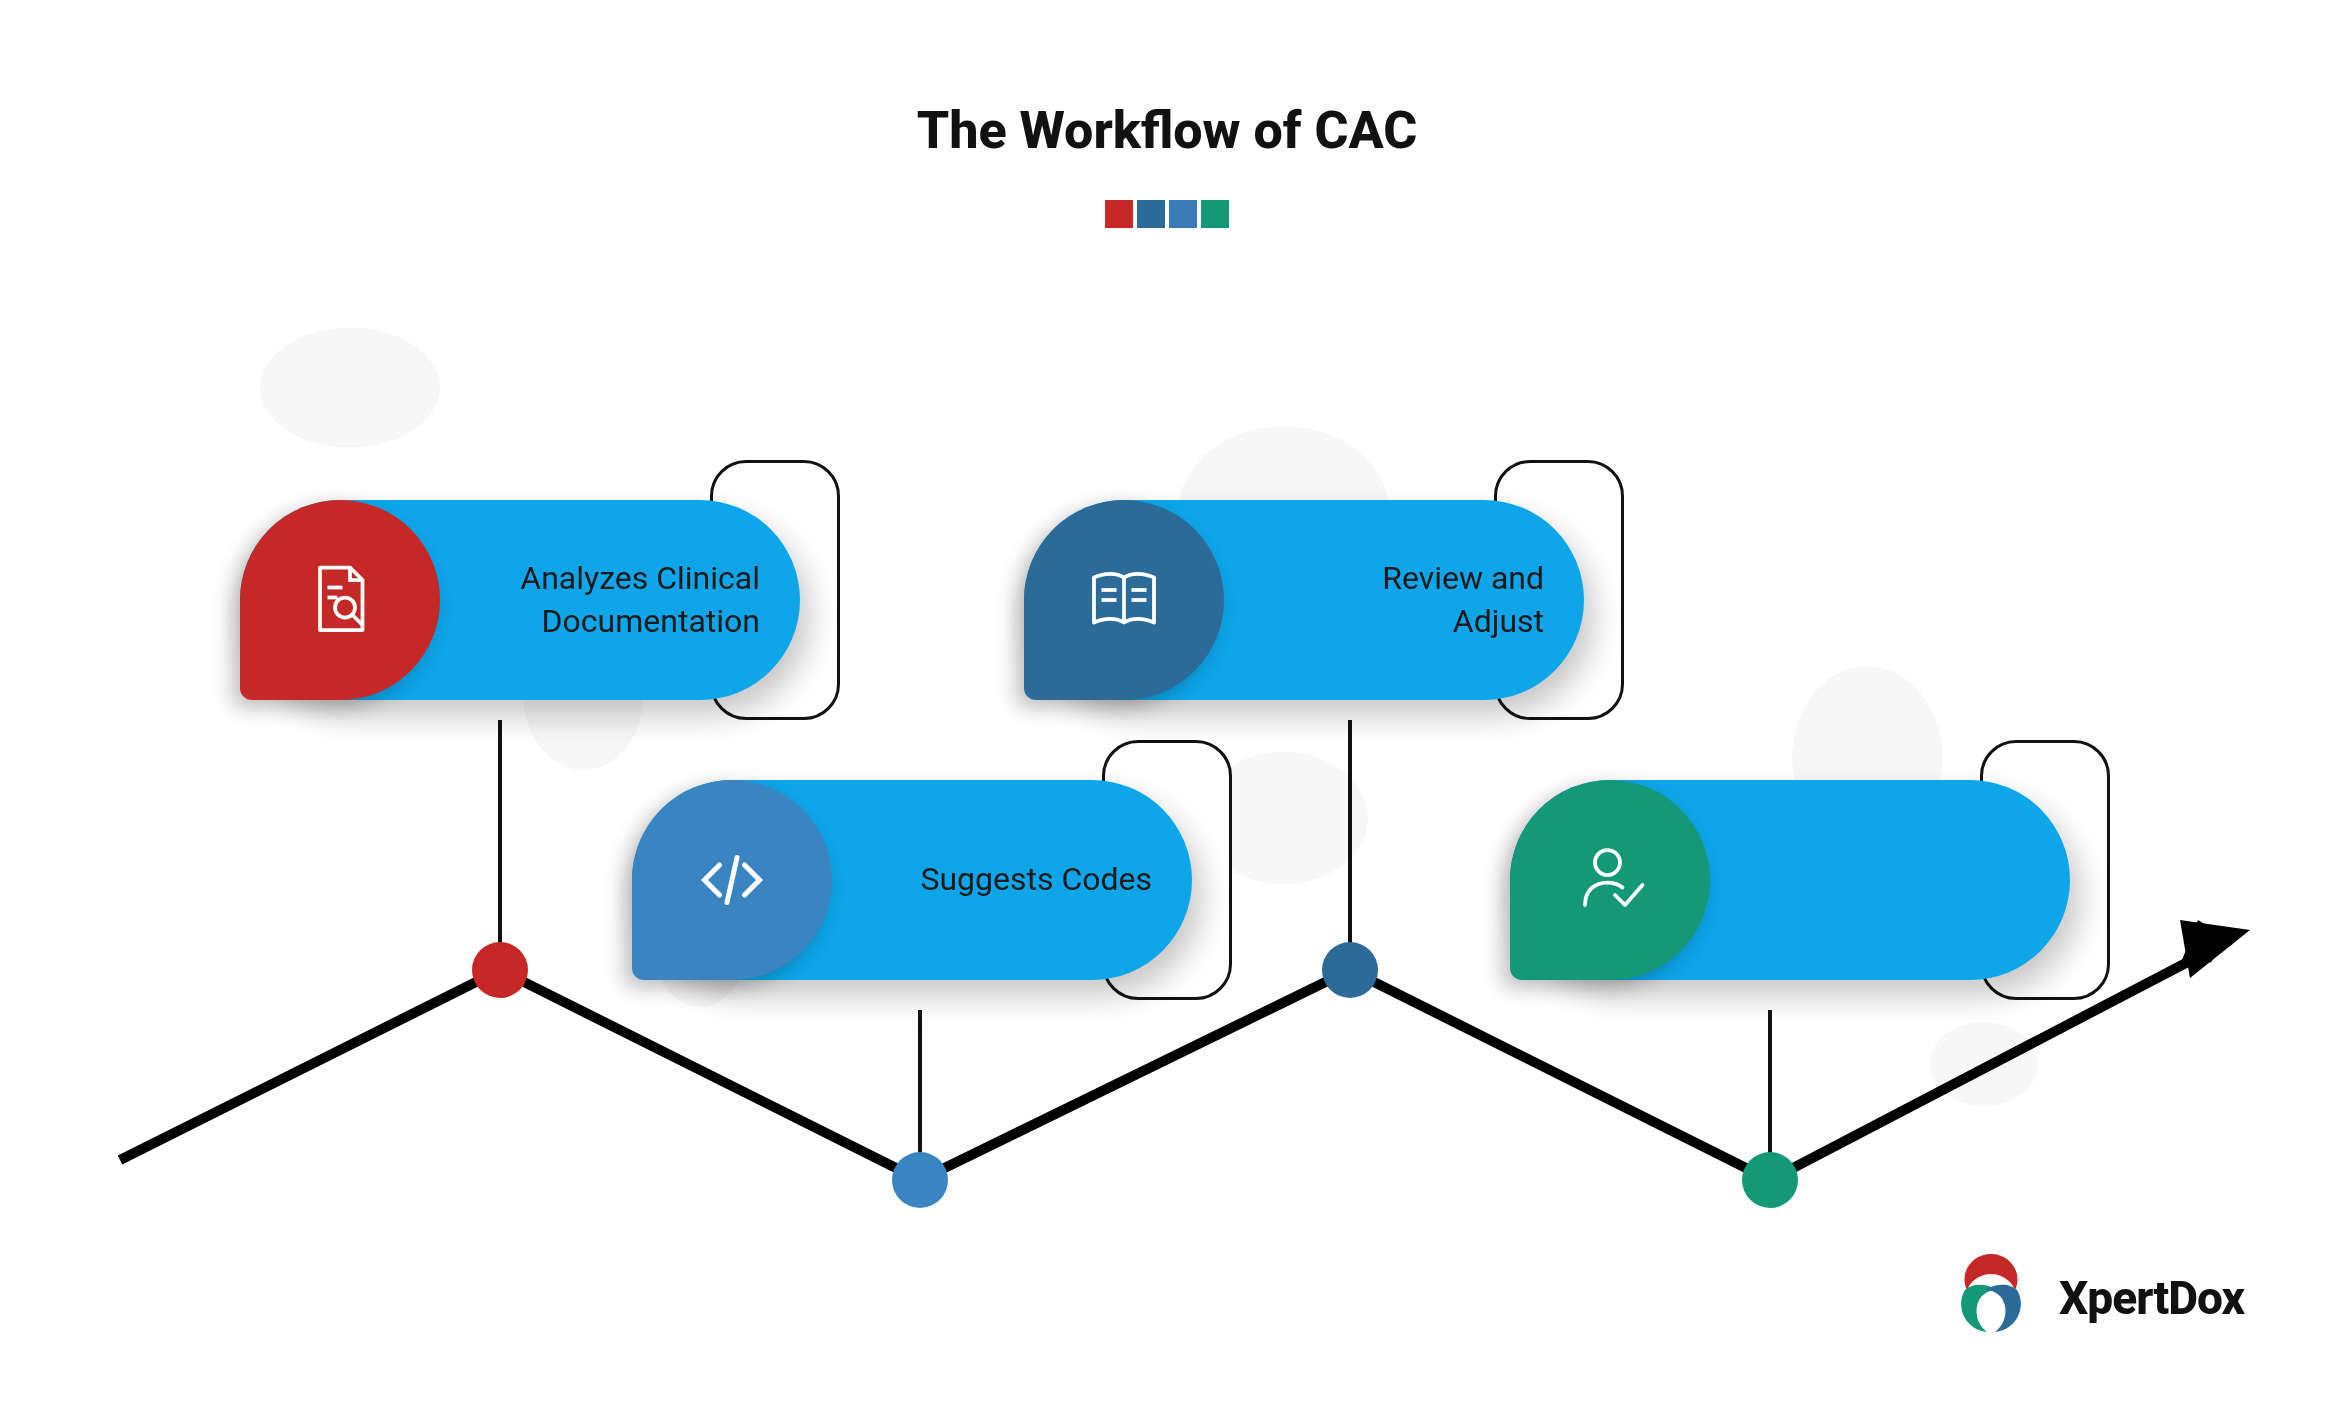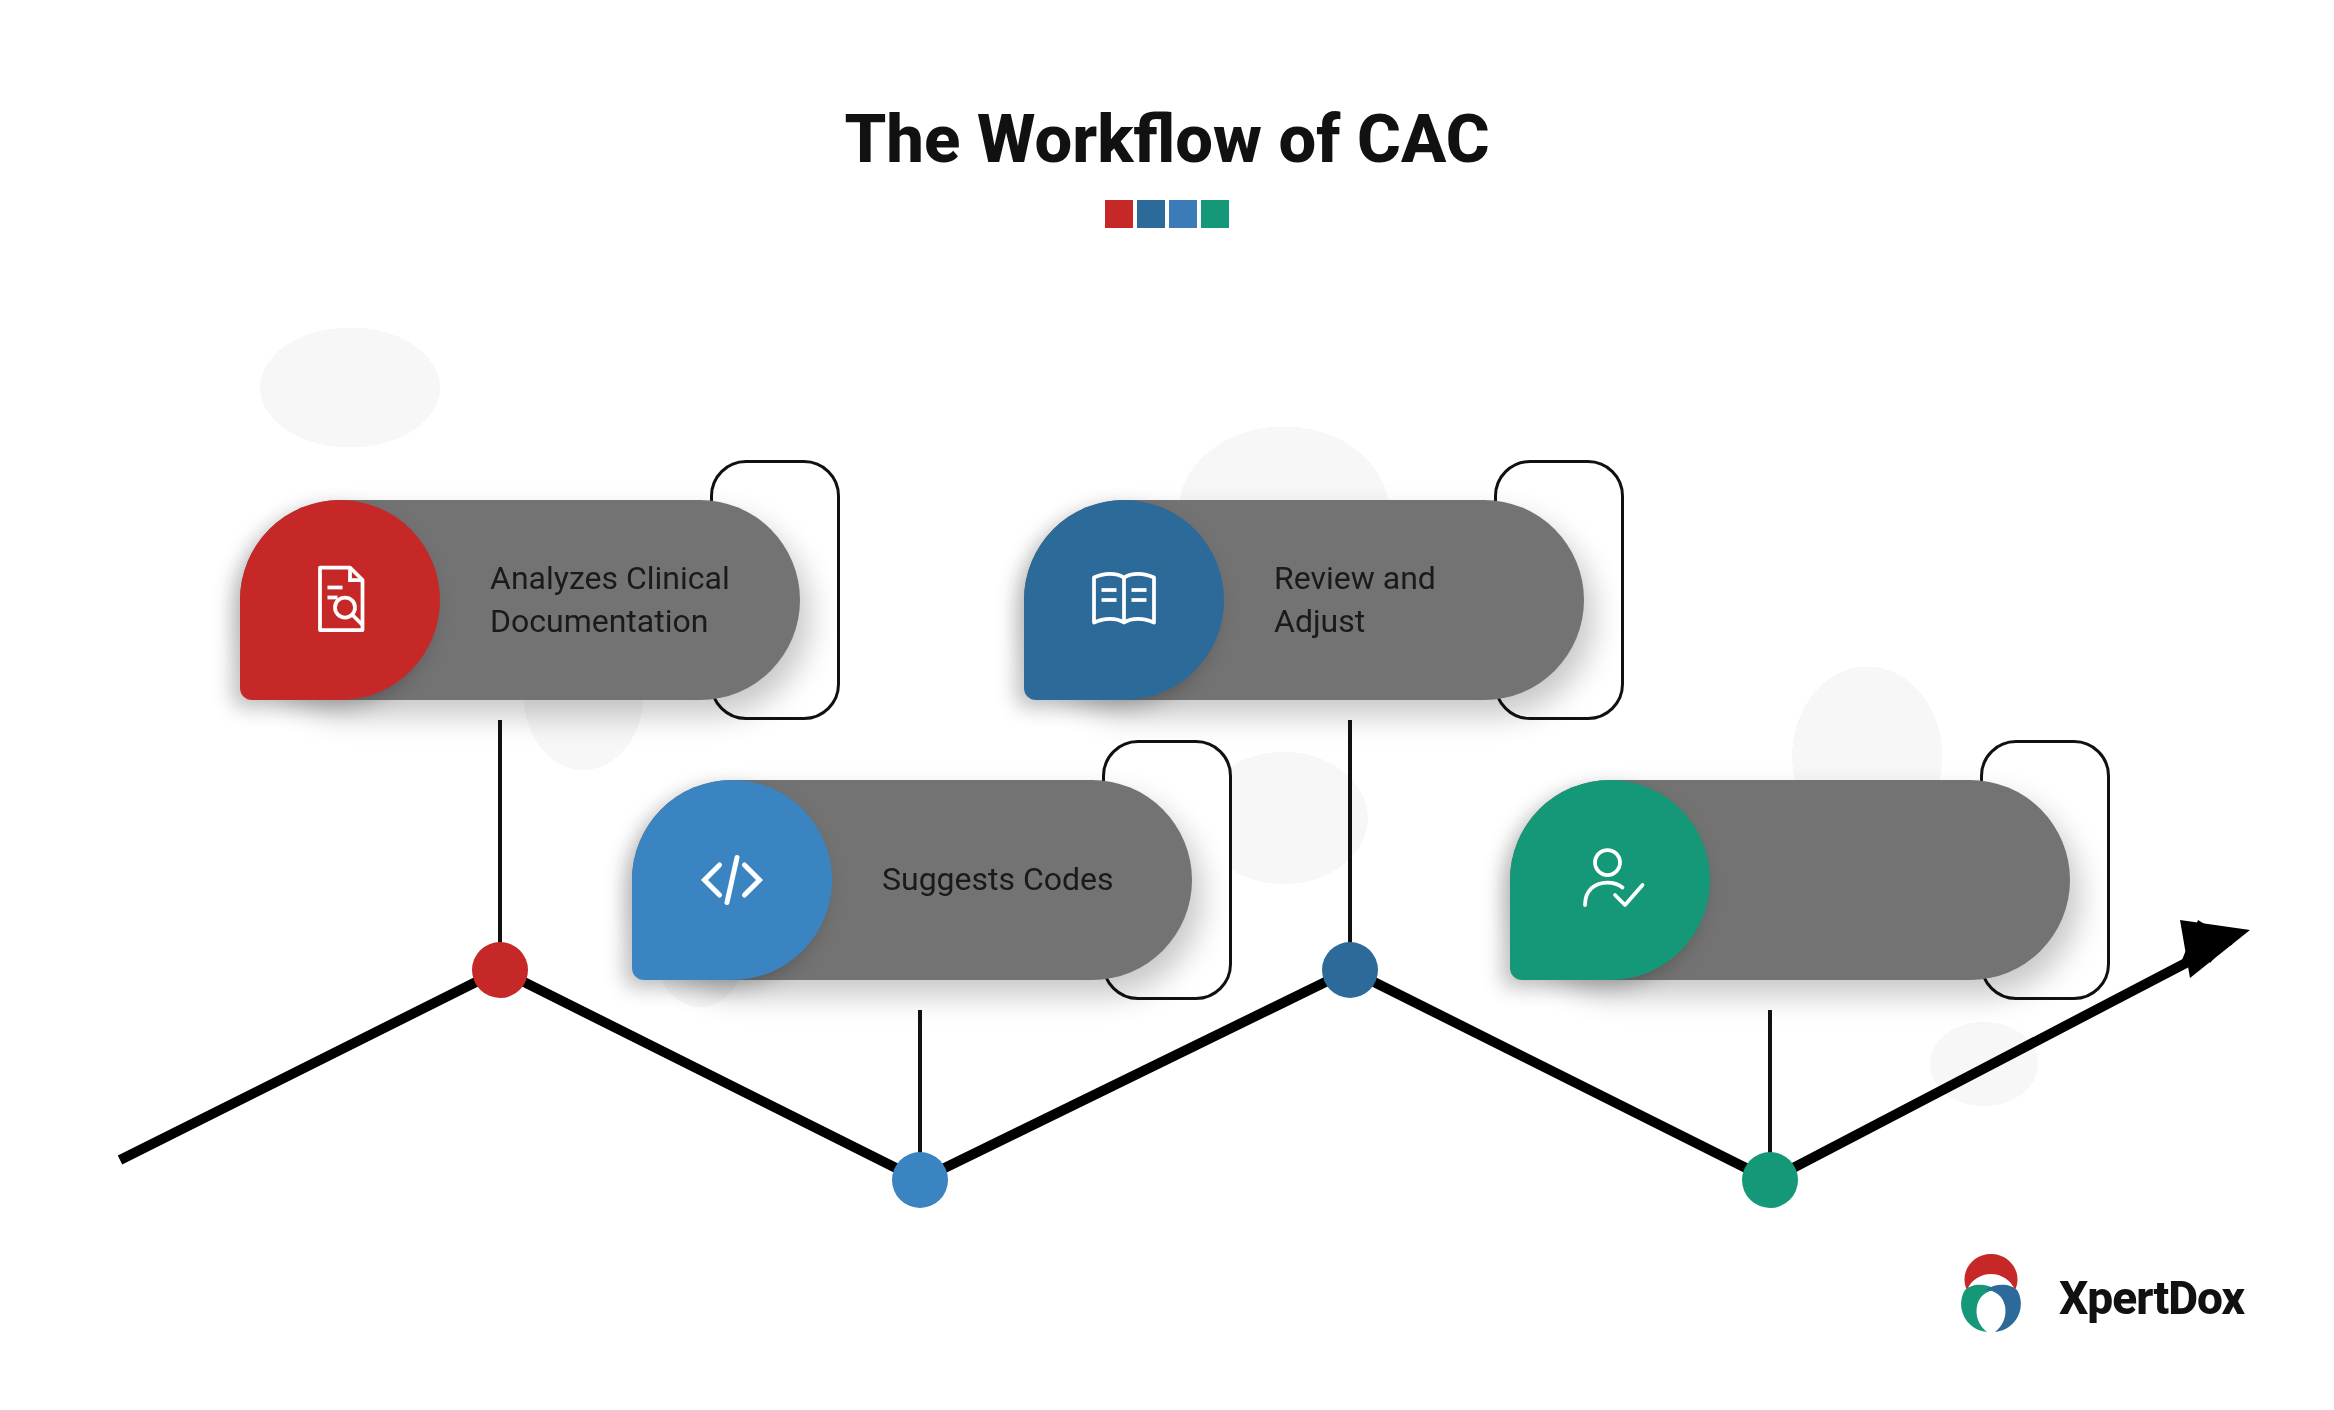--- a/index.html
+++ b/index.html
@@ -26,21 +26,21 @@
       radial-gradient(ellipse 280px 220px at 55% 60%, #888 30%, transparent 30%),
       radial-gradient(ellipse 250px 300px at 80% 55%, #888 30%, transparent 30%),
       radial-gradient(ellipse 180px 140px at 85% 80%, #888 30%, transparent 30%),
       radial-gradient(ellipse 160px 220px at 30% 70%, #888 30%, transparent 30%);
   }
   .title {
     position: absolute;
     top: 100px;
     width: 100%;
     text-align: center;
-    font-size: 67px;
+    font-size: 52px;
     font-weight: 800;
     color: #111;
     z-index: 2;
   }
   .color-squares {
     position: absolute;
     top: 200px;
     left: 50%;
     transform: translateX(-50%);
     display: flex;
@@ -94,26 +94,27 @@
     height: 260px;
     background: #fff;
     border: 3px solid #111;
     border-radius: 36px;
     z-index: 0;
   }
   .card {
     position: relative;
     width: 560px;
     height: 200px;
-    background: #737373;
+    background: #0ea5e9;
     border-radius: 100px;
     box-shadow: 10px 16px 30px rgba(0,0,0,0.22);
     display: flex;
     align-items: center;
     z-index: 1;
+    text-align: right;
   }
   .leaf {
     width: 200px;
     height: 200px;
     border-radius: 100px 100px 100px 12px;
     display: flex;
     align-items: center;
     justify-content: center;
     box-shadow: -8px 8px 20px rgba(0,0,0,0.25);
     flex-shrink: 0;

